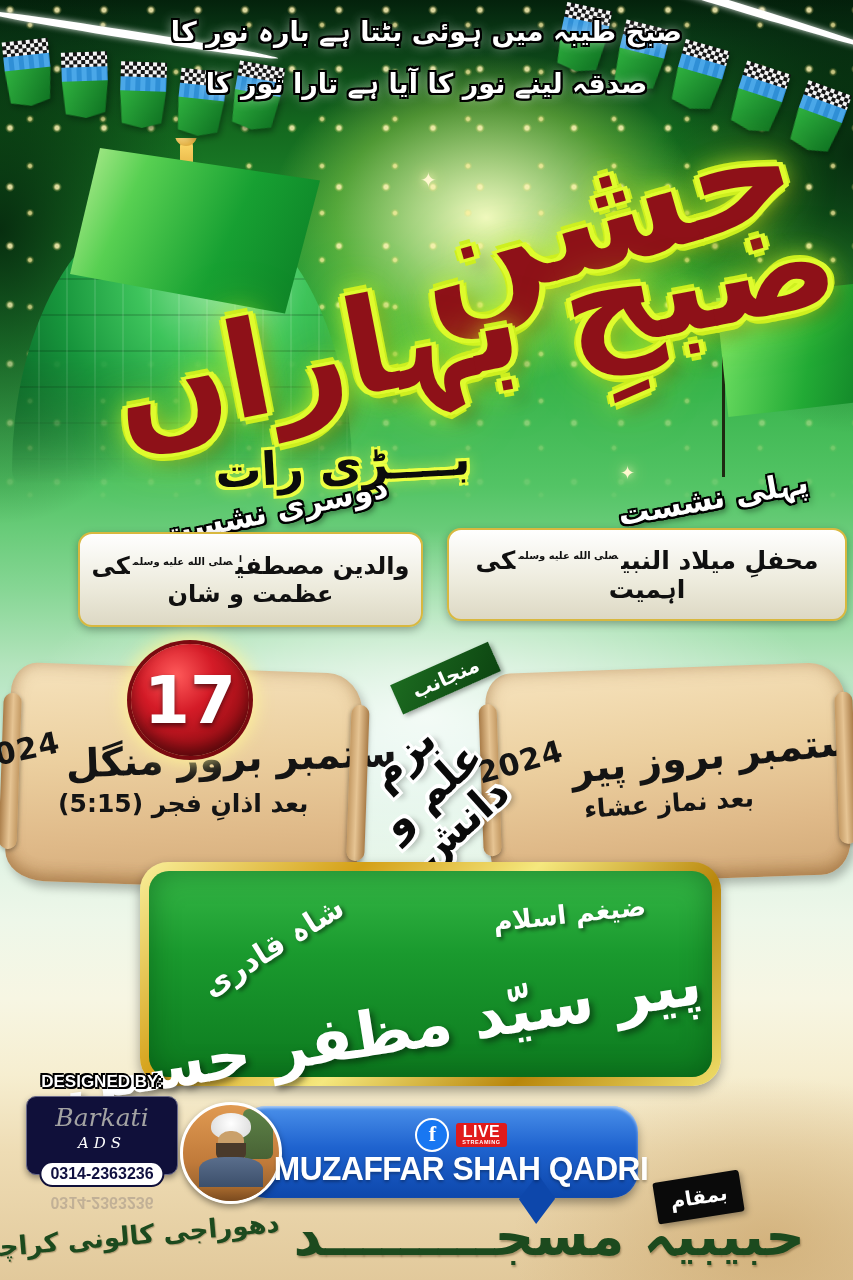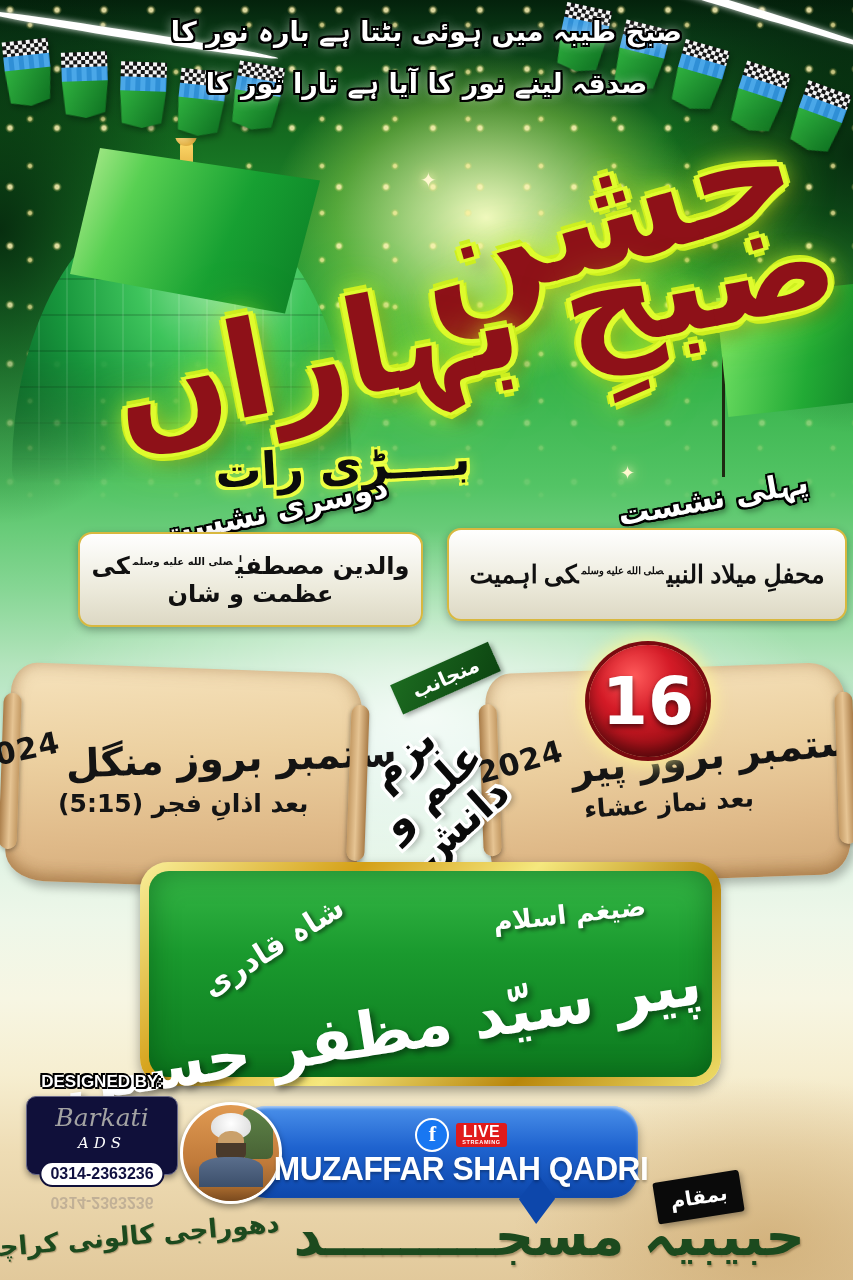--- a/index.html
+++ b/index.html
@@ -230,51 +230,51 @@
     </div>
 
   <div class="poetry urdu" style="top:16px;">صبح طیبہ میں ہوئی بٹتا ہے بارہ نور کا</div>
   <div class="poetry urdu" style="top:68px;">صدقہ لینے نور کا آیا ہے تارا نور کا</div>
 
   <div class="abs cal-red urdu title-jashn">جشن</div>
   <div class="abs cal-red urdu title-main">صبحِ بہاراں</div>
   <div class="abs bari-raat urdu">بــــڑی رات</div>
 
   <div class="abs session-heading urdu" style="right:44px;top:480px;transform:rotate(-10deg);">پہلی نشست</div>
-  <div class="abs session-box urdu" style="left:447px;top:528px;width:400px;height:93px;font-size:25px;font-family:Liberation Serif, serif;">
+  <div class="abs session-box urdu" style="left:447px;top:528px;width:400px;height:93px;font-size:25px;">
     <span><span>محفلِ میلاد النبی</span><span class="durood">صلى الله عليه وسلم</span><span>کی اہمیت</span></span>
   </div>
 
   <div class="abs session-heading urdu" style="left:158px;top:492px;transform:rotate(-12deg);">دوسری نشست</div>
   <div class="abs session-box urdu" style="left:78px;top:532px;width:345px;height:95px;font-size:24px;">
     <span><span>والدین مصطفیٰ</span><span class="durood">صلى الله عليه وسلم</span><span>کی عظمت و شان</span></span>
   </div>
 
   <div class="abs scroll" style="left:488px;top:668px;width:360px;height:212px;transform:rotate(-2deg);">
     <div class="scroll-inner" style="top:66px;">
       <div class="date-row">
         <span class="date-line urdu">ستمبر بروز پیر</span>
         <span class="year">2024</span>
       </div>
       <div class="time-line urdu">بعد نماز عشاء</div>
     </div>
   </div>
-  <div class="day-circle" style="left:589px;top:645px;">
-      <span>16</span>
-    </div>
 
   <div class="abs scroll" style="left:8px;top:668px;width:352px;height:218px;transform:rotate(2deg);">
     <div class="scroll-inner" style="top:66px;">
       <div class="date-row">
         <span class="date-line urdu">ستمبر بروز منگل</span>
         <span class="year">2024</span>
       </div>
       <div class="time-line urdu">بعد اذانِ فجر (5:15)</div>
     </div>
   </div>
+  <div class="day-circle" style="left:131px;top:644px;">
+      <span>17</span>
+    </div>
 
   <div class="abs minjanib urdu" style="left:392px;top:662px;">منجانب</div>
   <div class="abs bazm urdu" style="left:352px;top:724px;width:160px;font-size:42px;">
     <div>بزم علم و</div>
     <div>دانش</div>
   </div>
 
   <div class="abs gold-frame" style="left:140px;top:862px;width:563px;height:206px;">
     <div class="green-inner">
       <div class="honorific urdu">ضیغم اسلام</div>

